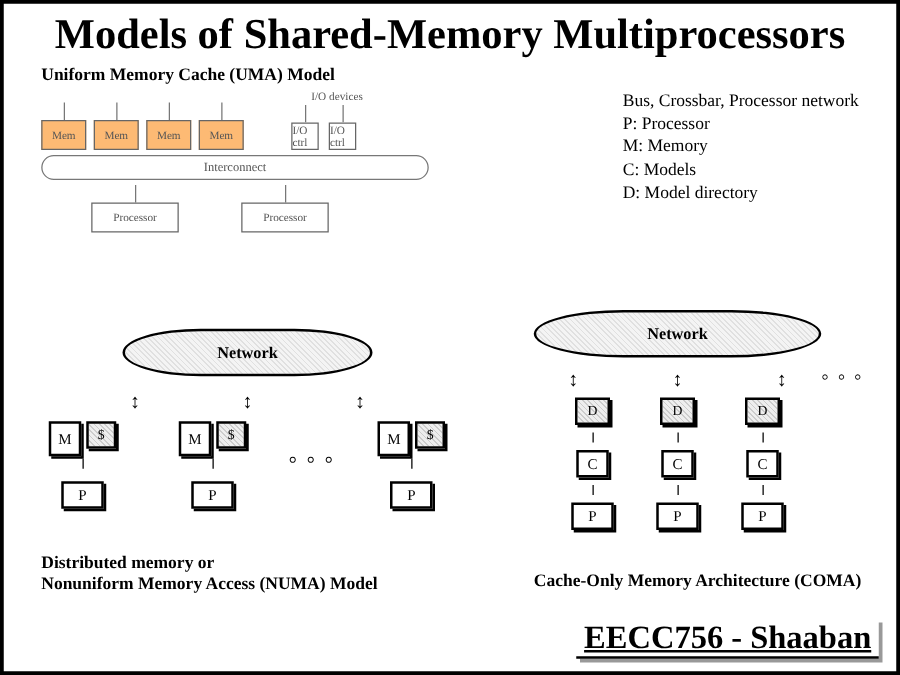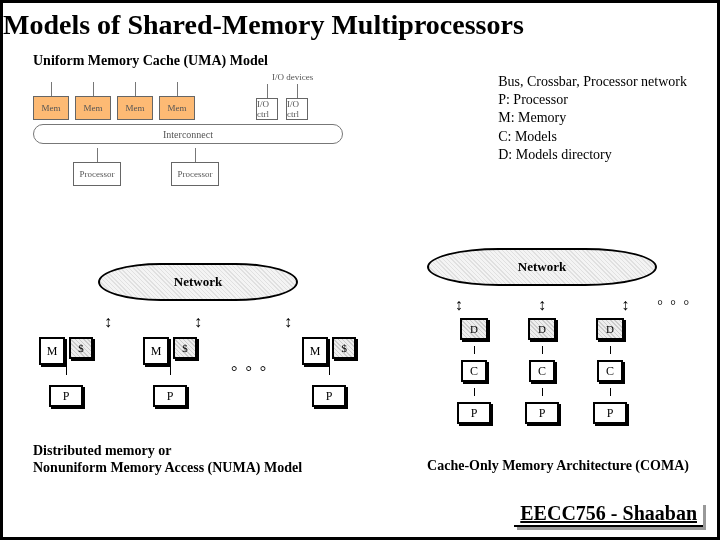--- a/index.html
+++ b/index.html
@@ -11,23 +11,23 @@
   }
   .slide {
     width: 720px;
     height: 540px;
     border: 3px solid #000;
     position: relative;
     background: #fff;
     overflow: hidden;
   }
   .title {
-    font-size: 28px;
+    font-size: 34px;
     font-weight: bold;
-    text-align: left;
+    text-align: center;
     margin: 6px 0 2px 0;
   }
   .subtitle {
     font-size: 14px;
     font-weight: bold;
     position: absolute;
     left: 30px;
     top: 50px;
   }
   .legend {
@@ -61,21 +61,21 @@
   .vline { width:1px; background:#777; height:14px; margin:0 auto; }
   .interconnect {
     margin-top:4px;
     width: 310px; height:20px;
     border:1px solid #777; border-radius:16px;
     display:flex; align-items:center; justify-content:center;
     font-size:10px; color:#555;
   }
   .proc-row { display:flex; gap:50px; margin-top:4px; margin-left:40px; }
   .proc-box {
-    width:48px; height:24px; border:1px solid #666; font-size:9px;
+    width:70px; height:24px; border:1px solid #666; font-size:9px;
     display:flex; align-items:center; justify-content:center; color:#555;
   }
 
   
   .numa-area {
     position: absolute;
     left: 20px;
     top: 260px;
     width: 350px;
   }
@@ -124,21 +124,21 @@
 
   .numa-label {
     position:absolute; left:30px; top:440px; font-size:14px; font-weight:bold;
     line-height:1.2;
   }
   .coma-label {
     position:absolute; right:28px; top:455px; font-size:14px; font-weight:bold;
   }
   .footer {
     position:absolute; right:14px; bottom:10px;
-    font-size:20px; font-weight:bold;
+    font-size:26px; font-weight:bold;
     border-bottom: 2px solid #000;
     text-decoration: underline;
     box-shadow: 3px 3px 0 #999;
     background:#fff;
     padding: 0 6px;
     margin-left: 28px;
   }
   .ellipsis-top { position:absolute; right:6px; top:50px; font-size:14px; }
 </style>
 </head>
@@ -148,21 +148,21 @@
 
   <div class="title">Models of Shared-Memory Multiprocessors</div>
 
   <div class="subtitle">Uniform Memory Cache (UMA) Model</div>
 
   <div class="legend">
     <div>Bus, Crossbar, Processor network</div>
     <div>P:  Processor</div>
     <div>M: Memory</div>
     <div>C: Models</div>
-    <div>D: Models directory</div>
+    <div>D: Model directory</div>
   </div>
 
   <div class="uma-fig">
     <div style="display:flex; align-items:flex-end; gap:6px;">
       <div style="display:flex; flex-direction:column; align-items:center;">
           <div class="vline"></div>
           <div class="mem-box">Mem</div>
         </div>
       <div style="display:flex; flex-direction:column; align-items:center;">
           <div class="vline"></div>
@@ -170,21 +170,21 @@
         </div>
       <div style="display:flex; flex-direction:column; align-items:center;">
           <div class="vline"></div>
           <div class="mem-box">Mem</div>
         </div>
       <div style="display:flex; flex-direction:column; align-items:center;">
           <div class="vline"></div>
           <div class="mem-box">Mem</div>
         </div>
       <div style="width:12px;"></div>
-      <div style="display:flex; flex-direction:column; align-items:center;margin-left:23px;">
+      <div style="display:flex; flex-direction:column; align-items:center;">
         <div class="io-dev" style="margin-bottom:2px; margin-left:30px; width:50px; line-height:1.0;">I/O devices</div>
         <div style="display:flex; gap:8px;">
           <div style="display:flex; flex-direction:column; align-items:center;">
               <div class="vline"></div>
               <div class="io-box">I/O ctrl</div>
             </div>
           <div style="display:flex; flex-direction:column; align-items:center;">
               <div class="vline"></div>
               <div class="io-box">I/O ctrl</div>
             </div>

